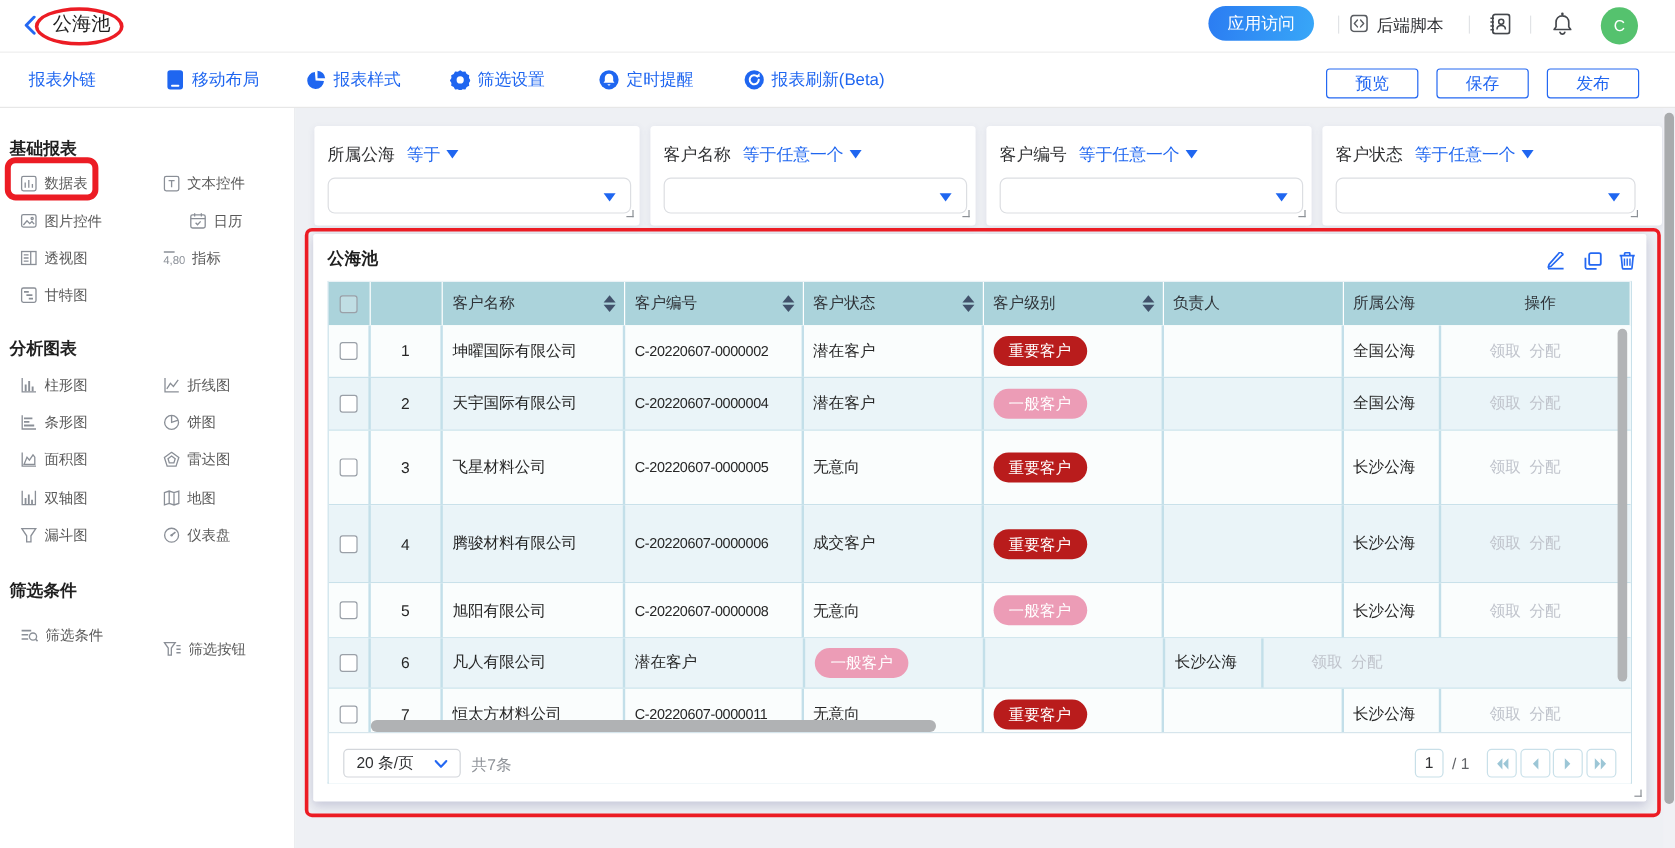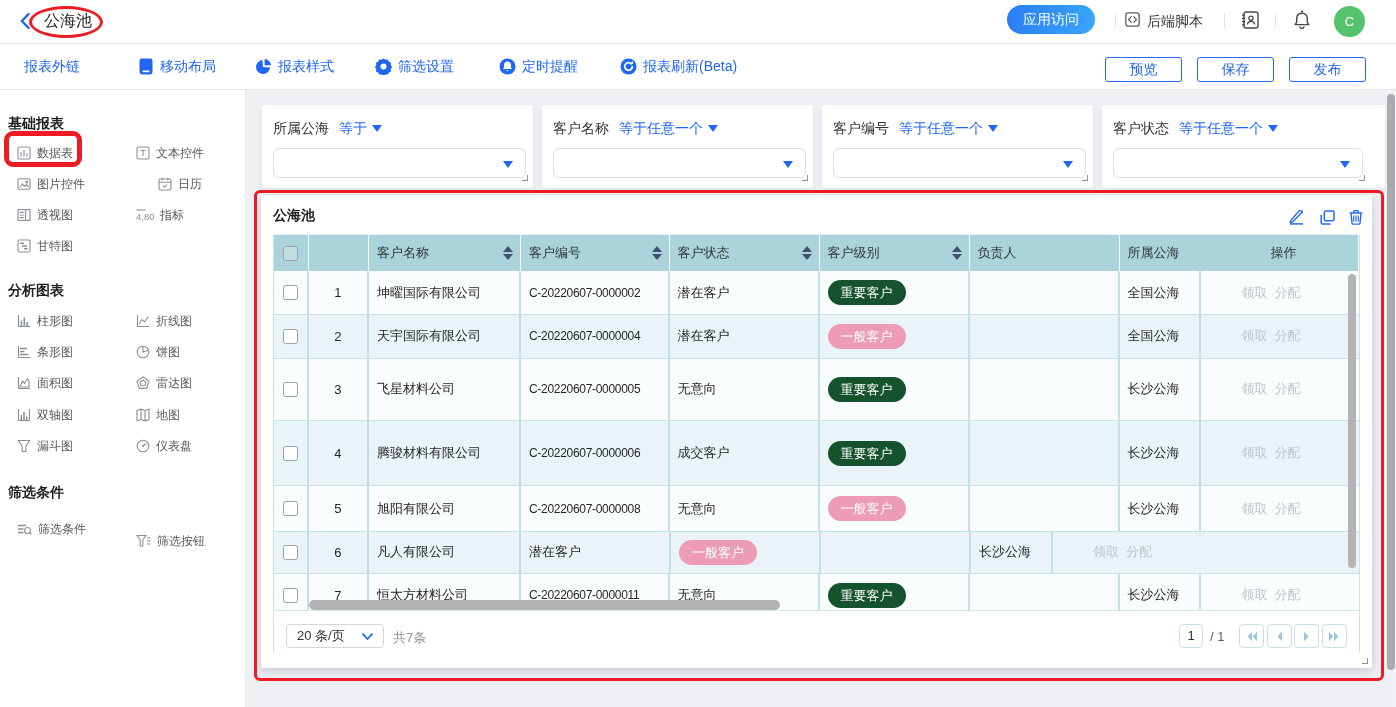--- a/index.html
+++ b/index.html
@@ -54,21 +54,21 @@
 .tri-d { display:block; width:0;height:0;border-left:5px solid transparent;border-right:5px solid transparent;border-top:6px solid #42526b; }
 
 #tbody { position:absolute; left:0; top:36px; width:1085px; height:339px; overflow:hidden; }
 .row { position:relative; width:1085px; display:flex; border-bottom:1.5px solid #c9e1ea; }
 .row.odd { background:#fafdfd; }
 .row.even { background:#eaf4f8; }
 .bc { flex:none; display:flex; align-items:center; border-right:2px solid #c3dfe9; padding-left:8px; font-size:13px; color:#262626; overflow:hidden; white-space:nowrap; }
 .bc.ctr { justify-content:center; padding-left:0; }
 .cbx { width:15px; height:15px; border:1px solid #9aa0a8; border-radius:2.5px; background:#fff; }
 .pill { display:inline-block; width:78px; height:25px; border-radius:13px; color:#fff; font-size:13px; text-align:center; line-height:25px; }
-.pill.g { background:#14532d; }
+.pill.g { background:#b91c1c; }
 .pill.p { background:#ec9cb6; }
 .oplinks { color:#c0c4cc; font-size:13px; }
 .codecell { font-size:12px; letter-spacing:-0.3px; }
 
 #vscroll { position:absolute; right:3px; top:39px; width:8px; height:294px; border-radius:4px; background:#b2b4b6; }
 #hscroll { position:absolute; left:35px; top:365px; width:471px; height:10px; border-radius:5px; background:#b0b2b4; }
 
 #pgbar { position:absolute; left:0; top:375px; width:1085px; height:43px; background:#fff; border-top:1px solid #d6e5ec; }
 #psel { position:absolute; left:12px; top:13px; width:98px; height:24px; border:1px solid #d3d6db; border-radius:4px; font-size:13px; color:#303133; line-height:22px; padding-left:10px; background:#fff; }
 #psel .bluechev { position:absolute; right:10px; top:8px; }

